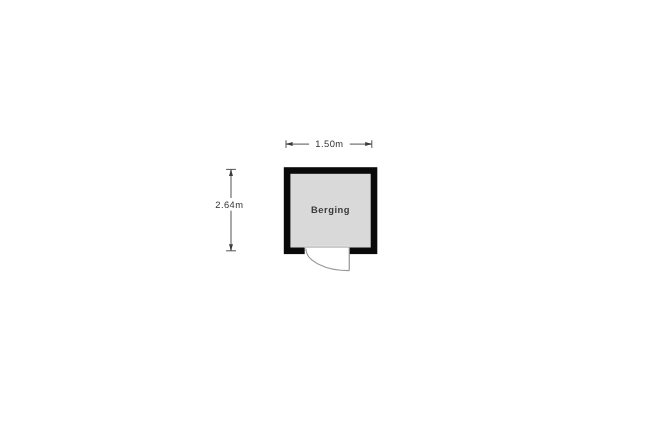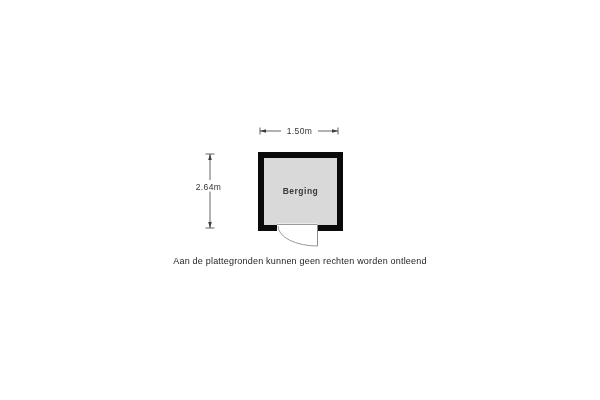--- a/index.html
+++ b/index.html
@@ -70,16 +70,15 @@
       <path d="M 210 154 l -1.8 6 h 3.6 z" fill="#3c3c3c" stroke="none"></path>
       <path d="M 210 228 l -1.8 -6 h 3.6 z" fill="#3c3c3c" stroke="none"></path>
     </g>
     <rect x="191.5" y="180" width="34" height="11.5" fill="#ffffff" stroke="none"></rect>
     <text class="dim-label" x="208.5" y="189.5" text-anchor="middle">2.64m</text>
 
     <text class="room-label" x="300.5" y="194" text-anchor="middle">Berging</text>
   </svg>
 
   <div id="footer">
-    <div>Aan de plattegronden kunnen geen rechten worden ontleend</div>
   </div>
 
 </div>
 
 </body></html>

